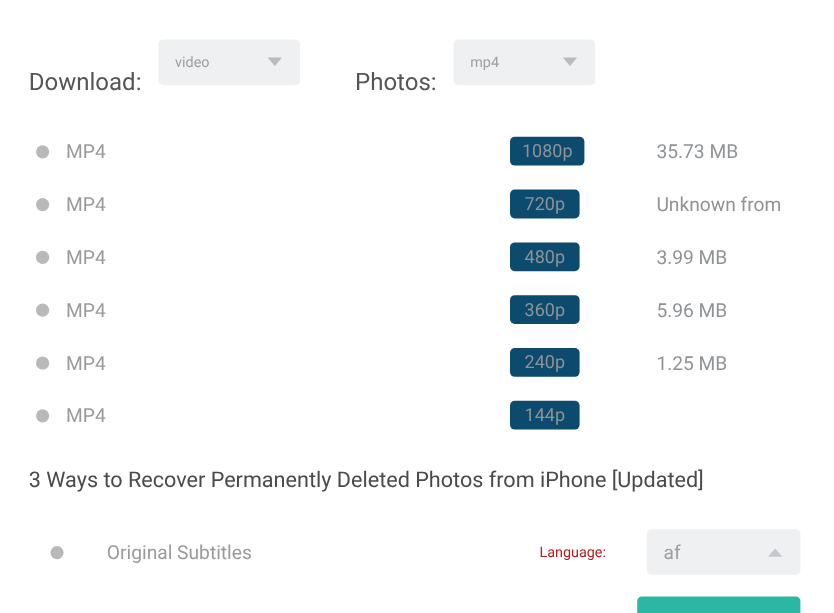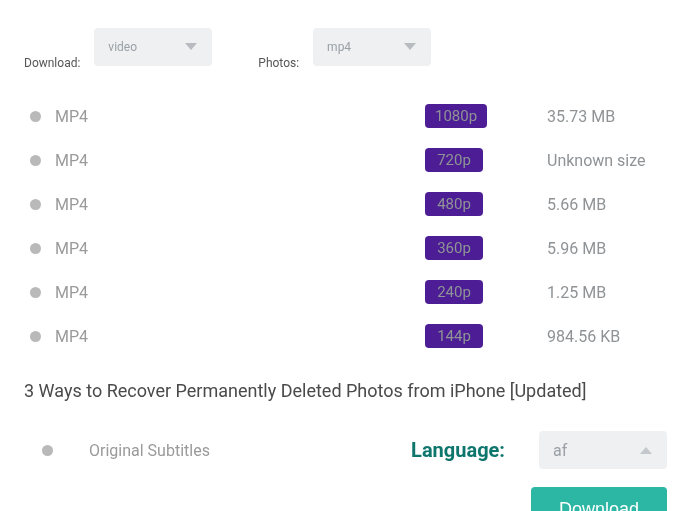--- a/index.html
+++ b/index.html
@@ -11,21 +11,21 @@
     color: #4a4a4a;
     padding: 24px 28px 20px 24px;
   }
   .top-row {
     display: flex;
     align-items: center;
     gap: 14px;
     margin-bottom: 24px;
   }
   .label {
-    font-size: 12px;
+    font-size: 20px;
     color: #555;
     margin-top: 32px;
   }
   .select {
     display: inline-flex;
     align-items: center;
     justify-content: space-between;
     background: #eef0f1;
     border-radius: 4px;
     padding: 8px 14px;
@@ -58,21 +58,21 @@
     background: #b9b9b9;
     margin-left: 6px;
     margin-right: 14px;
     flex-shrink: 0;
   }
   .fmt {
     flex: 0 0 auto;
     width: 370px;
   }
   .res {
-    background: #4c1d95;
+    background: #0c4a6e;
     border-radius: 4px;
     padding: 3px 10px;
     color: #8f9396;
     font-size: 15px;
     margin-right: 8px;
     min-width: 58px;
     text-align: center;
   }
   .size {
     margin-left: auto;
@@ -90,23 +90,22 @@
     display: flex;
     align-items: center;
     margin-top: 28px;
     font-size: 16px;
     color: #9a9a9a;
     gap: 22px;
   }
   .sub-row .lang-label {
     margin-left: auto;
     margin-right: 12px;
-    color: #0f766e;
-    font-size: 20px;
-    font-weight: bold;
+    color: #b91c1c;
+    font-size: 12px;
   }
   .lang-select {
     display: inline-flex;
     align-items: center;
     justify-content: center;
     background: #eef0f1;
     border-radius: 4px;
     padding: 8px 14px;
     min-width: 128px;
     height: 38px;
@@ -163,45 +162,44 @@
   <div class="row">
     <span class="bullet"></span>
     <span class="fmt">MP4</span>
     <span class="res">1080p</span>
     <span class="size">35.73 MB</span>
   </div>
   <div class="row">
     <span class="bullet"></span>
     <span class="fmt">MP4</span>
     <span class="res">720p</span>
-    <span class="size">Unknown size</span>
+    <span class="size">Unknown from</span>
   </div>
   <div class="row">
     <span class="bullet"></span>
     <span class="fmt">MP4</span>
     <span class="res">480p</span>
-    <span class="size">5.66 MB</span>
+    <span class="size">3.99 MB</span>
   </div>
   <div class="row">
     <span class="bullet"></span>
     <span class="fmt">MP4</span>
     <span class="res">360p</span>
     <span class="size">5.96 MB</span>
   </div>
   <div class="row">
     <span class="bullet"></span>
     <span class="fmt">MP4</span>
     <span class="res">240p</span>
     <span class="size">1.25 MB</span>
   </div>
   <div class="row">
     <span class="bullet"></span>
     <span class="fmt">MP4</span>
     <span class="res">144p</span>
-    <span class="size">984.56 KB</span>
   </div>
 </div>
 
 <div class="title">3 Ways to Recover Permanently Deleted Photos from iPhone [Updated]</div>
 
 <div class="sub-row">
   <span class="bullet" style="margin-left:18px;"></span>
   <span>Original Subtitles</span>
   <span class="lang-label">Language:</span>
   <div class="lang-select">

